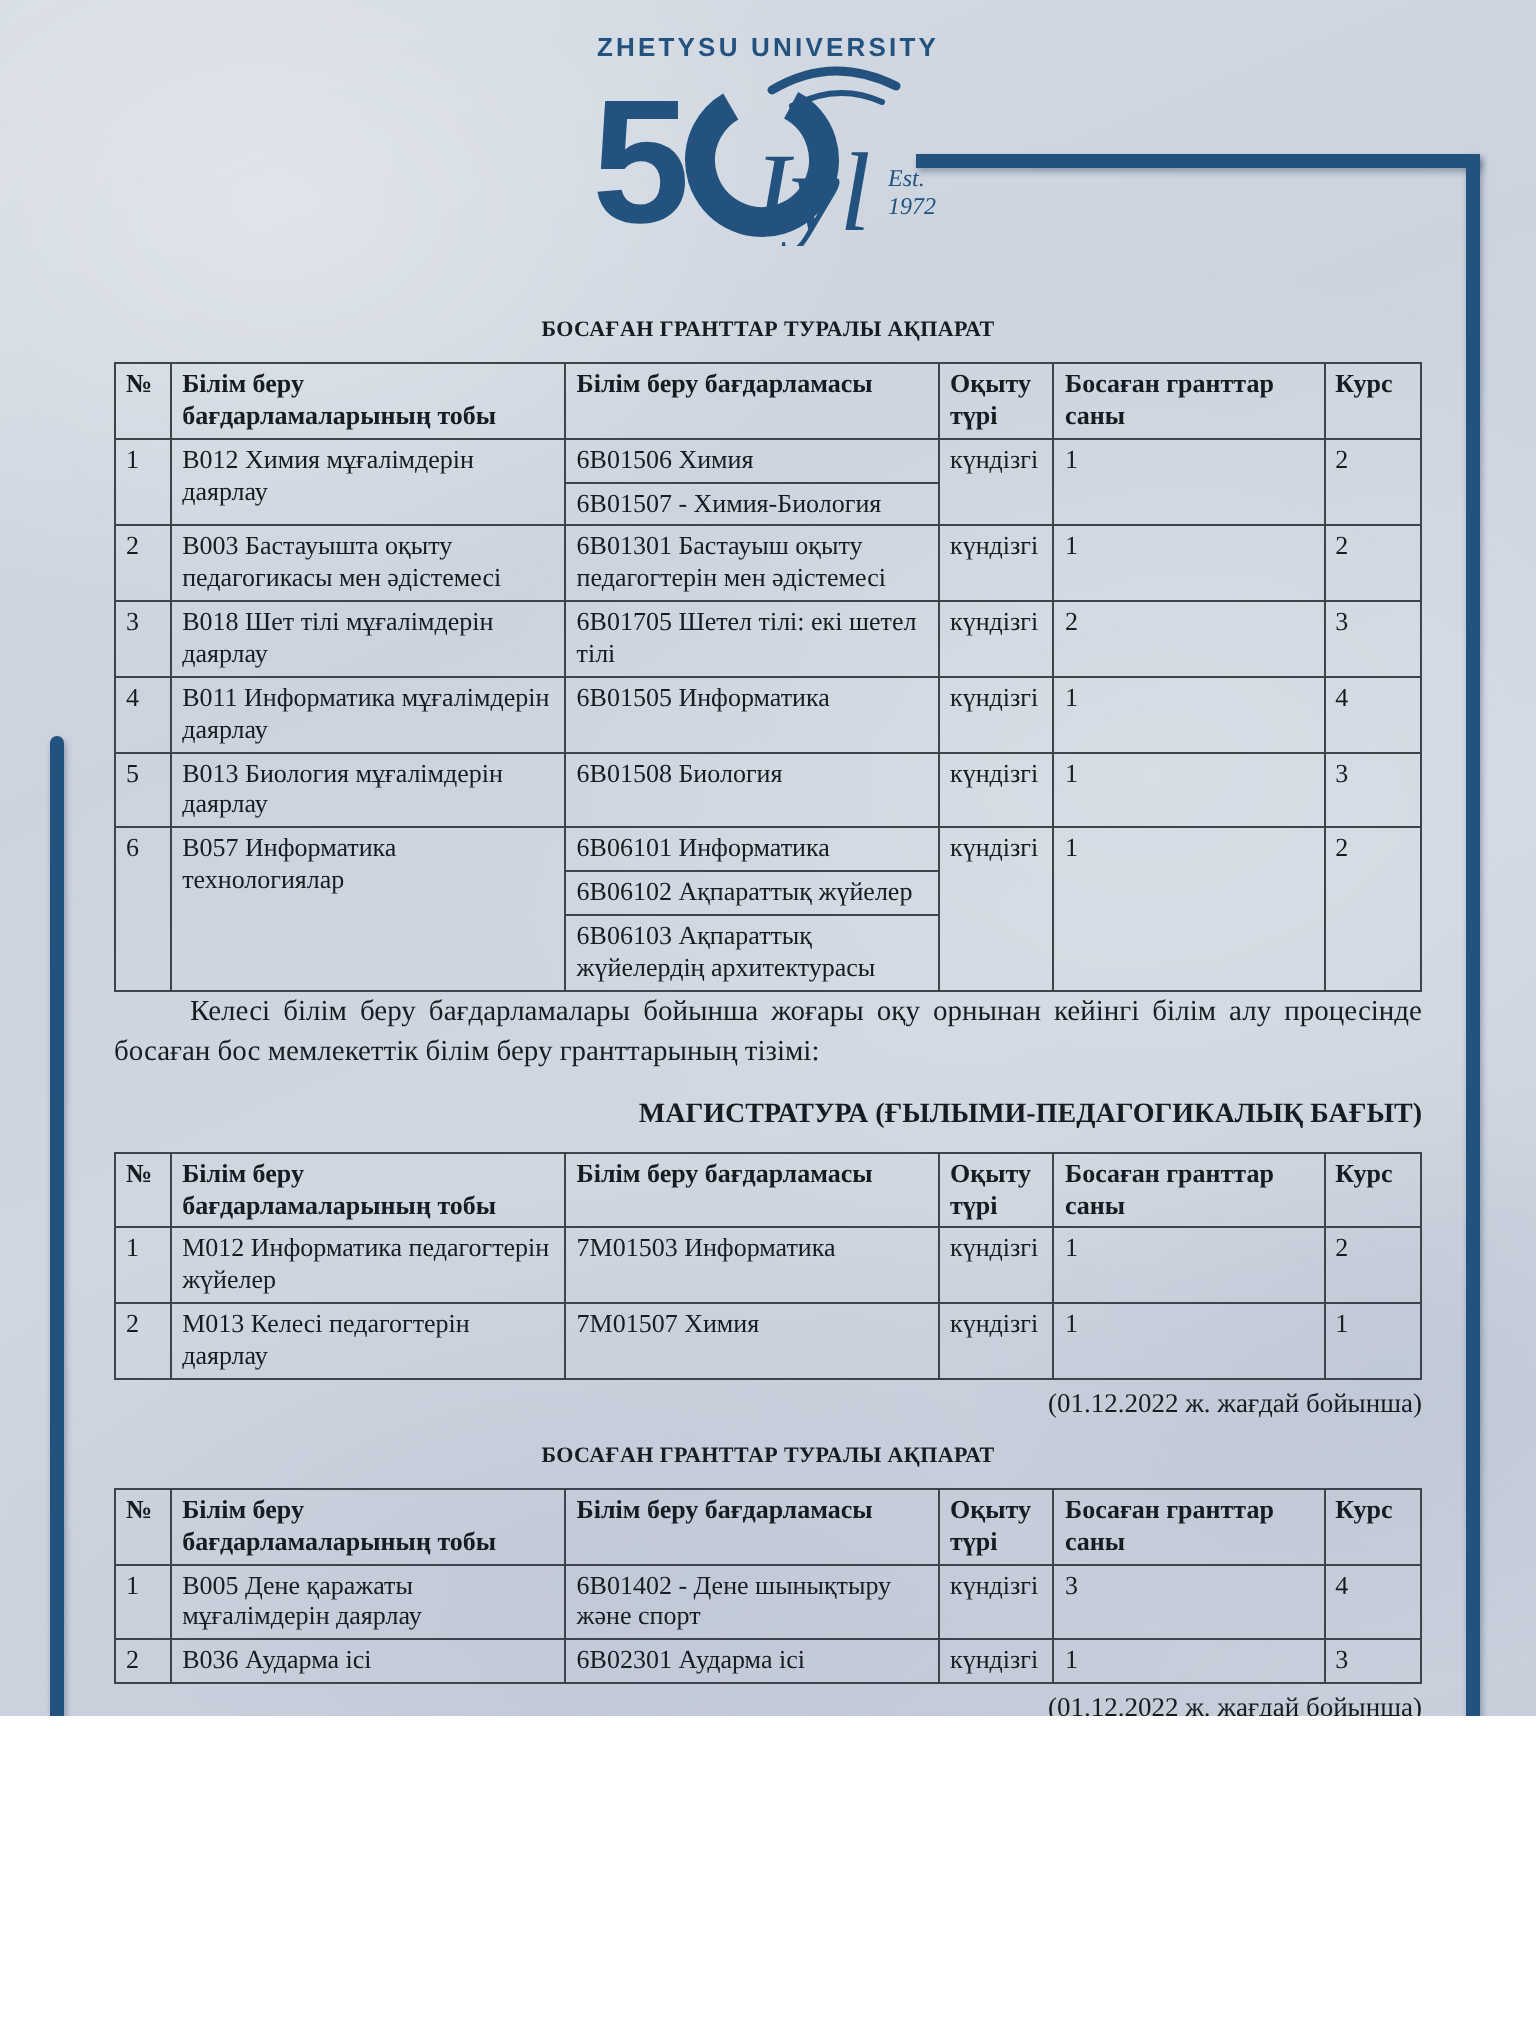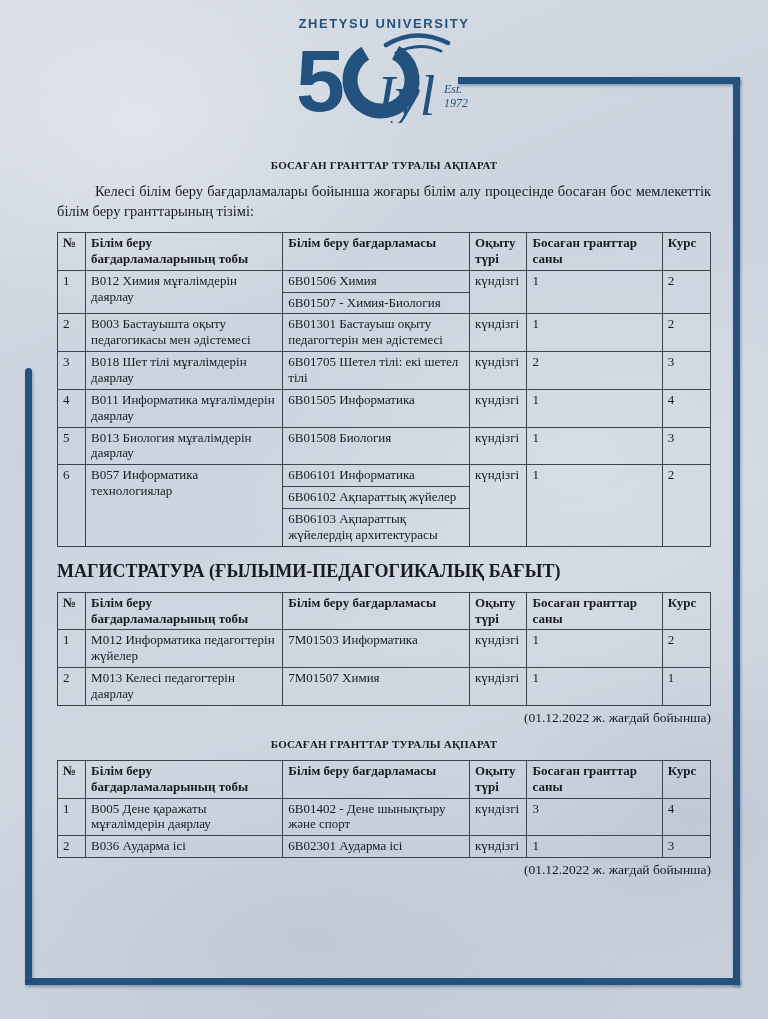--- a/index.html
+++ b/index.html
@@ -1,18 +1,18 @@
 <!DOCTYPE html>
 <html><head>
 <meta charset="utf-8">
 <style>
   html,body{margin:0;padding:0;}
   .page{
     position:relative;
-    width:768px;height:1019px;
+    width:768px;height:858px;
     overflow:hidden;
     font-family:"Liberation Serif", serif;
     color:#171c23;
     background:
       radial-gradient(ellipse 420px 300px at 18% 12%, rgba(255,255,255,0.30), transparent 70%),
       radial-gradient(ellipse 500px 380px at 75% 45%, rgba(255,255,255,0.18), transparent 70%),
       radial-gradient(ellipse 600px 300px at 40% 92%, rgba(140,155,178,0.18), transparent 70%),
       radial-gradient(ellipse 300px 220px at 90% 80%, rgba(130,145,170,0.15), transparent 70%),
       linear-gradient(158deg,#d6dce4 0%,#cbd3de 35%,#d0d7e1 60%,#c6cfda 100%);
   }
@@ -36,21 +36,21 @@
   .title{
     text-align:center;font-weight:700;font-size:11px;
     margin:36px 0 10px 0;letter-spacing:0.2px;
   }
   .title.compact{margin-top:12px;}
   p.intro{
     font-size:14.5px;line-height:1.38;text-align:justify;
     text-indent:38px;margin:0 0 11px 0;
   }
   .subheading{
-    text-align:left;font-weight:700;font-size:18px;margin:14px 0 10px 0;
+    text-align:right;font-weight:700;font-size:14px;margin:14px 0 10px 0;
   }
 
   table.grants{
     width:100%;border-collapse:collapse;table-layout:fixed;
     font-size:13px;line-height:1.22;
   }
   table.grants th, table.grants td{
     border:1.4px solid #3d444c;
     padding:2px 5px 3px 5px;
     vertical-align:top;text-align:left;
@@ -93,21 +93,20 @@
 
         <path d="M 108 14 Q 138 -4 170 12" fill="none" stroke="#24527f" stroke-width="4.5" stroke-linecap="round"></path>
         <path d="M 118 22 Q 141 10 163 20" fill="none" stroke="#24527f" stroke-width="3" stroke-linecap="round"></path>
         <text x="92" y="84" font-family="Liberation Serif, serif" font-size="56" font-style="italic" fill="#24527f">Jyl</text>
         <text x="166" y="62" font-family="Liberation Serif, serif" font-size="12" font-style="italic" fill="#24527f">Est.</text>
         <text x="166" y="76" font-family="Liberation Serif, serif" font-size="12" font-style="italic" fill="#24527f">1972</text>
       </svg>
     </div>
 
     <div class="title">БОСАҒАН ГРАНТТАР ТУРАЛЫ АҚПАРАТ</div>
-    <p class="intro">Келесі білім беру бағдарламалары бойынша жоғары білім алу процесінде босаған бос мемлекеттік білім беру гранттарының тізімі:</p>
 
     <table class="grants">
       <colgroup>
         <col class="col-num">
           <col class="col-group">
           <col class="col-program">
         <col class="col-form">
           <col class="col-grants">
           <col class="col-course">
       </colgroup>
@@ -173,20 +172,21 @@
       </tr>
       <tr>
         <td>6B06102 Ақпараттық жүйелер</td>
       </tr>
       <tr>
         <td>6B06103 Ақпараттық жүйелердің архитектурасы</td>
       </tr>
     </tbody>
       </table>
 
+    <p class="intro mt">Келесі білім беру бағдарламалары бойынша жоғары оқу орнынан кейінгі білім алу процесінде босаған бос мемлекеттік білім беру гранттарының тізімі:</p>
     <div class="subheading">МАГИСТРАТУРА (ҒЫЛЫМИ-ПЕДАГОГИКАЛЫҚ БАҒЫТ)</div>
 
     <table class="grants">
       <colgroup>
         <col class="col-num">
           <col class="col-group">
           <col class="col-program">
         <col class="col-form">
           <col class="col-grants">
           <col class="col-course">

